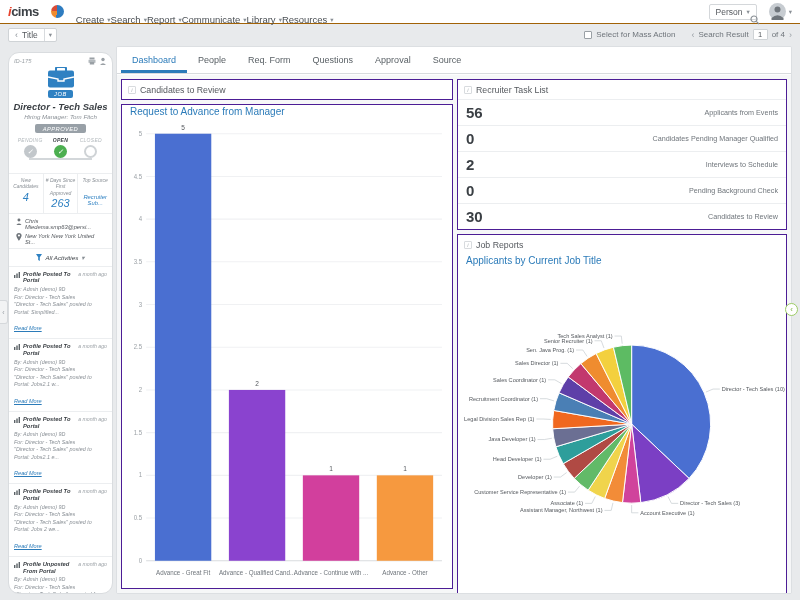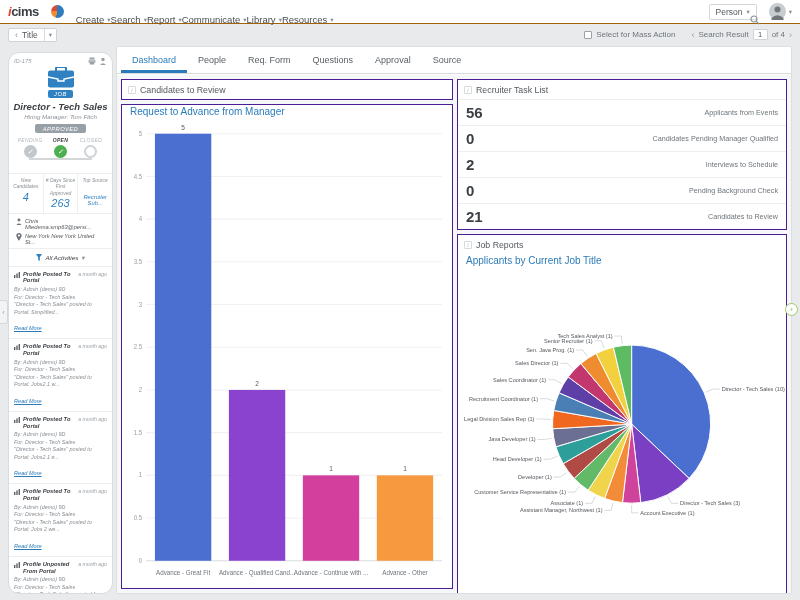--- a/index.html
+++ b/index.html
@@ -405,21 +405,21 @@
               </div>
               <div class="task-row">
                 <span class="task-count">2</span>
                 <span class="task-label">Interviews to Schedule</span>
               </div>
               <div class="task-row">
                 <span class="task-count">0</span>
                 <span class="task-label">Pending Background Check</span>
               </div>
               <div class="task-row">
-                <span class="task-count">21</span>
+                <span class="task-count">30</span>
                 <span class="task-label">Candidates to Review</span>
               </div>
             </div>
         </div>
         <div class="panel fill">
           <div class="panel-header">
             <span class="info-icon">i</span>
             <span>Job Reports</span>
           </div>
           <a class="panel-link">Applicants by Current Job Title</a>

